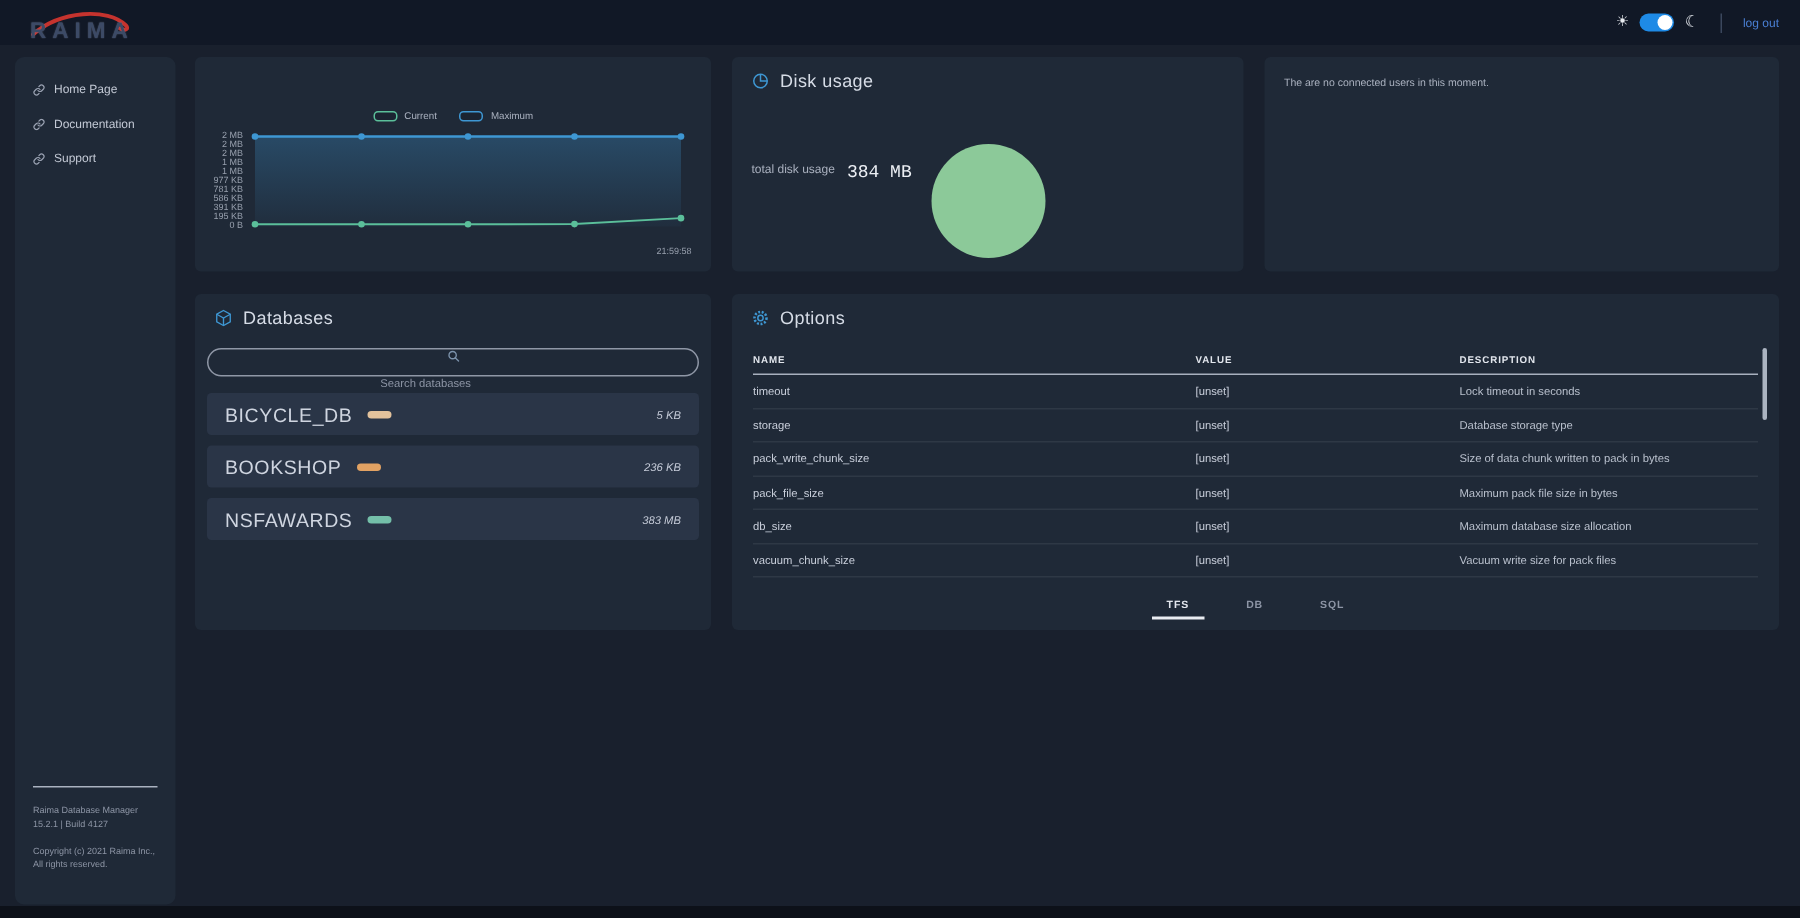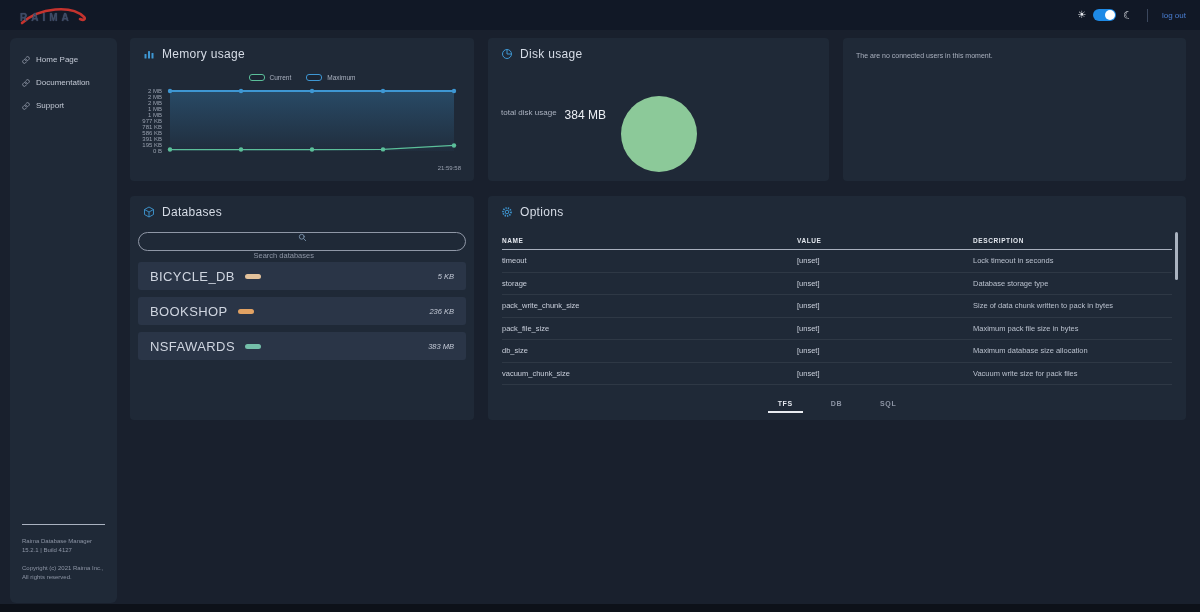--- a/index.html
+++ b/index.html
@@ -9,21 +9,21 @@
   }
   *{box-sizing:border-box; margin:0; padding:0;}
   body{
     width:1200px; height:612px; overflow:hidden; position:relative;
     background:var(--bg); color:var(--text);
     font-family:"Liberation Sans","DejaVu Sans",sans-serif;
   }
   
   .topbar{position:absolute; left:0; top:0; width:1200px; height:30px; background:var(--topbar);}
   .logo{position:absolute; left:18px; top:4px; width:78px; height:24px;}
-  .logo-text{position:absolute; left:2px; top:8px; font-size:10px; font-weight:bold;
+  .logo-text{position:absolute; left:2px; top:8px; font-size:15px; font-weight:bold;
     letter-spacing:4px; color:#3c4a66; text-shadow:0 0 1px rgba(200,210,230,0.35);}
   .logo-swoosh{position:absolute; left:0; top:0;}
   .top-controls{position:absolute; right:14px; top:0; height:30px; display:flex; align-items:center; gap:7px;}
   .sun{font-size:10px; color:#e8ebf0; line-height:1;}
   .moon{font-size:11px; color:#e8ebf0; line-height:1;}
   .toggle{width:23px; height:12px; border-radius:7px; background:#1e8ae6; position:relative; cursor:pointer;}
   .toggle .knob{position:absolute; right:1px; top:1px; width:10px; height:10px; border-radius:50%; background:#fff;}
   .vdiv{width:1px; height:13px; background:#3b475d; margin:0 7px;}
   .logout{font-size:8px; color:#4a7fd4; cursor:pointer;}
   
@@ -51,21 +51,21 @@
   .legend-swatch{width:16px; height:7px; border-radius:3px; border:1px solid; background:#1b2432;}
   .legend-label{font-size:6.5px; color:#aab1bf;}
   .chart-wrap{position:absolute; left:10px; top:50px; right:12px; display:flex;}
   .y-labels{width:26px; height:66px; display:flex; flex-direction:column; justify-content:space-between;
     text-align:right; padding-right:4px;}
   .y-labels span{font-size:6px; line-height:6px; color:#98a0ae;}
   .time-label{position:absolute; right:13px; top:127px; font-size:6px; color:#98a0ae;}
   
   .disk-total{position:absolute; left:13px; top:70px; display:flex; align-items:flex-start; gap:8px;}
   .disk-total-label{font-size:8px; color:#aab1bf;}
-  .disk-total-value{font-size:12px; color:#eceff4;}
+  .disk-total-value{font-size:12px; color:#eceff4;font-family:Liberation Mono, monospace;}
   .disk-pie{position:absolute; left:50%; transform:translateX(-50%); top:58px;
     width:76px; height:76px; border-radius:50%;}
   
   .users-msg{padding:14px 13px 0 13px; font-size:7px; color:#aab1bf;}
   
   .search-box{margin:13px 8px 11px 8px; height:19px; border:1px solid #8f97a6; border-radius:10px;
     display:flex; align-items:center; gap:9px; padding:0 10px;flex-direction:column;}
   .search-box svg{color:#7c93ac; flex:0 0 auto;}
   .search-box input{flex:1; background:transparent; border:0; outline:none; color:#c5cbd8; font-size:7.5px;
     font-family:inherit;}
@@ -143,28 +143,20 @@
       </div>
     </div>
   <div class="side-footer">
     <div class="side-divider"></div>
     <div class="side-note">Raima Database Manager 15.2.1 | Build 4127</div>
     <div class="side-note">Copyright (c) 2021 Raima Inc., All rights reserved.</div>
   </div>
 </div>
 
 <div class="card" id="card-memory">
-  <div class="card-header">
-    <svg width="12" height="12" viewBox="0 0 24 24" fill="currentColor">
-      <rect x="3" y="12" width="4" height="9" rx="1"></rect>
-        <rect x="10" y="6" width="4" height="15" rx="1"></rect>
-        <rect x="17" y="10" width="4" height="11" rx="1"></rect>
-    </svg>
-    <span class="card-title">Memory usage</span>
-  </div>
   <div class="legend">
 
       <span class="legend-item">
         <span class="legend-swatch" style="border-color: rgb(91, 191, 154);"></span>
         <span class="legend-label">Current</span>
       </span>
 
       <span class="legend-item">
         <span class="legend-swatch" style="border-color: rgb(62, 151, 211);"></span>
         <span class="legend-label">Maximum</span>

